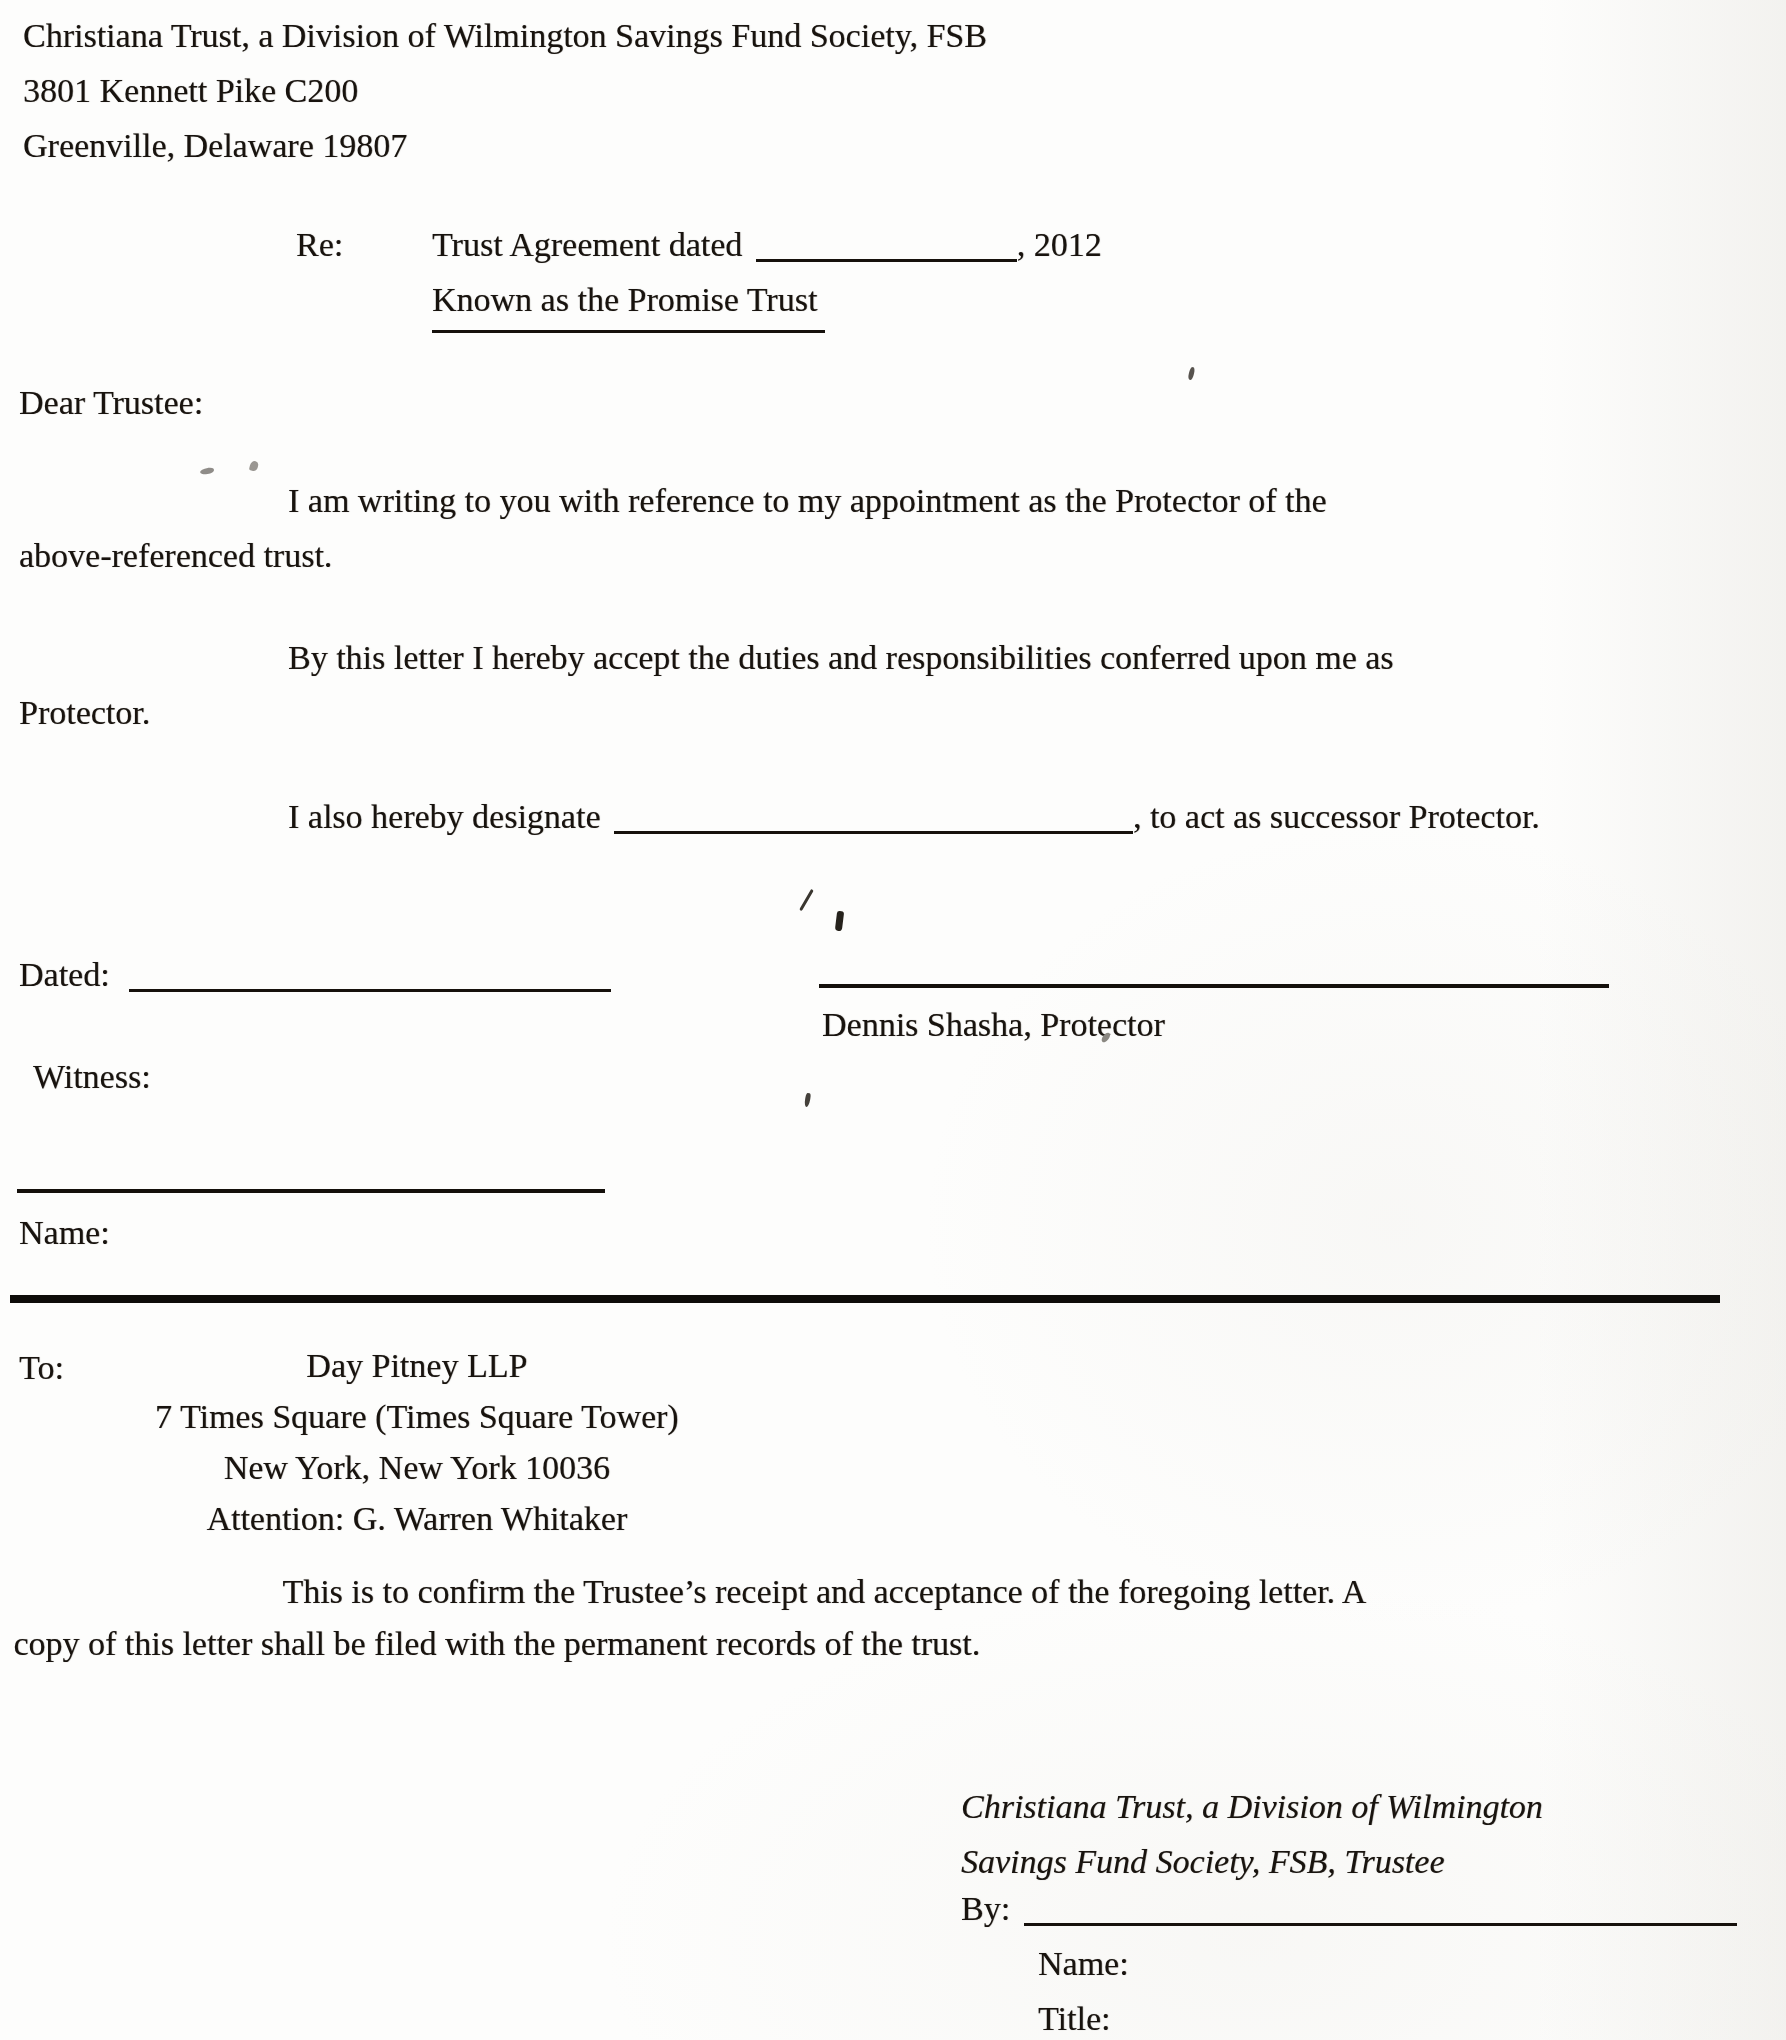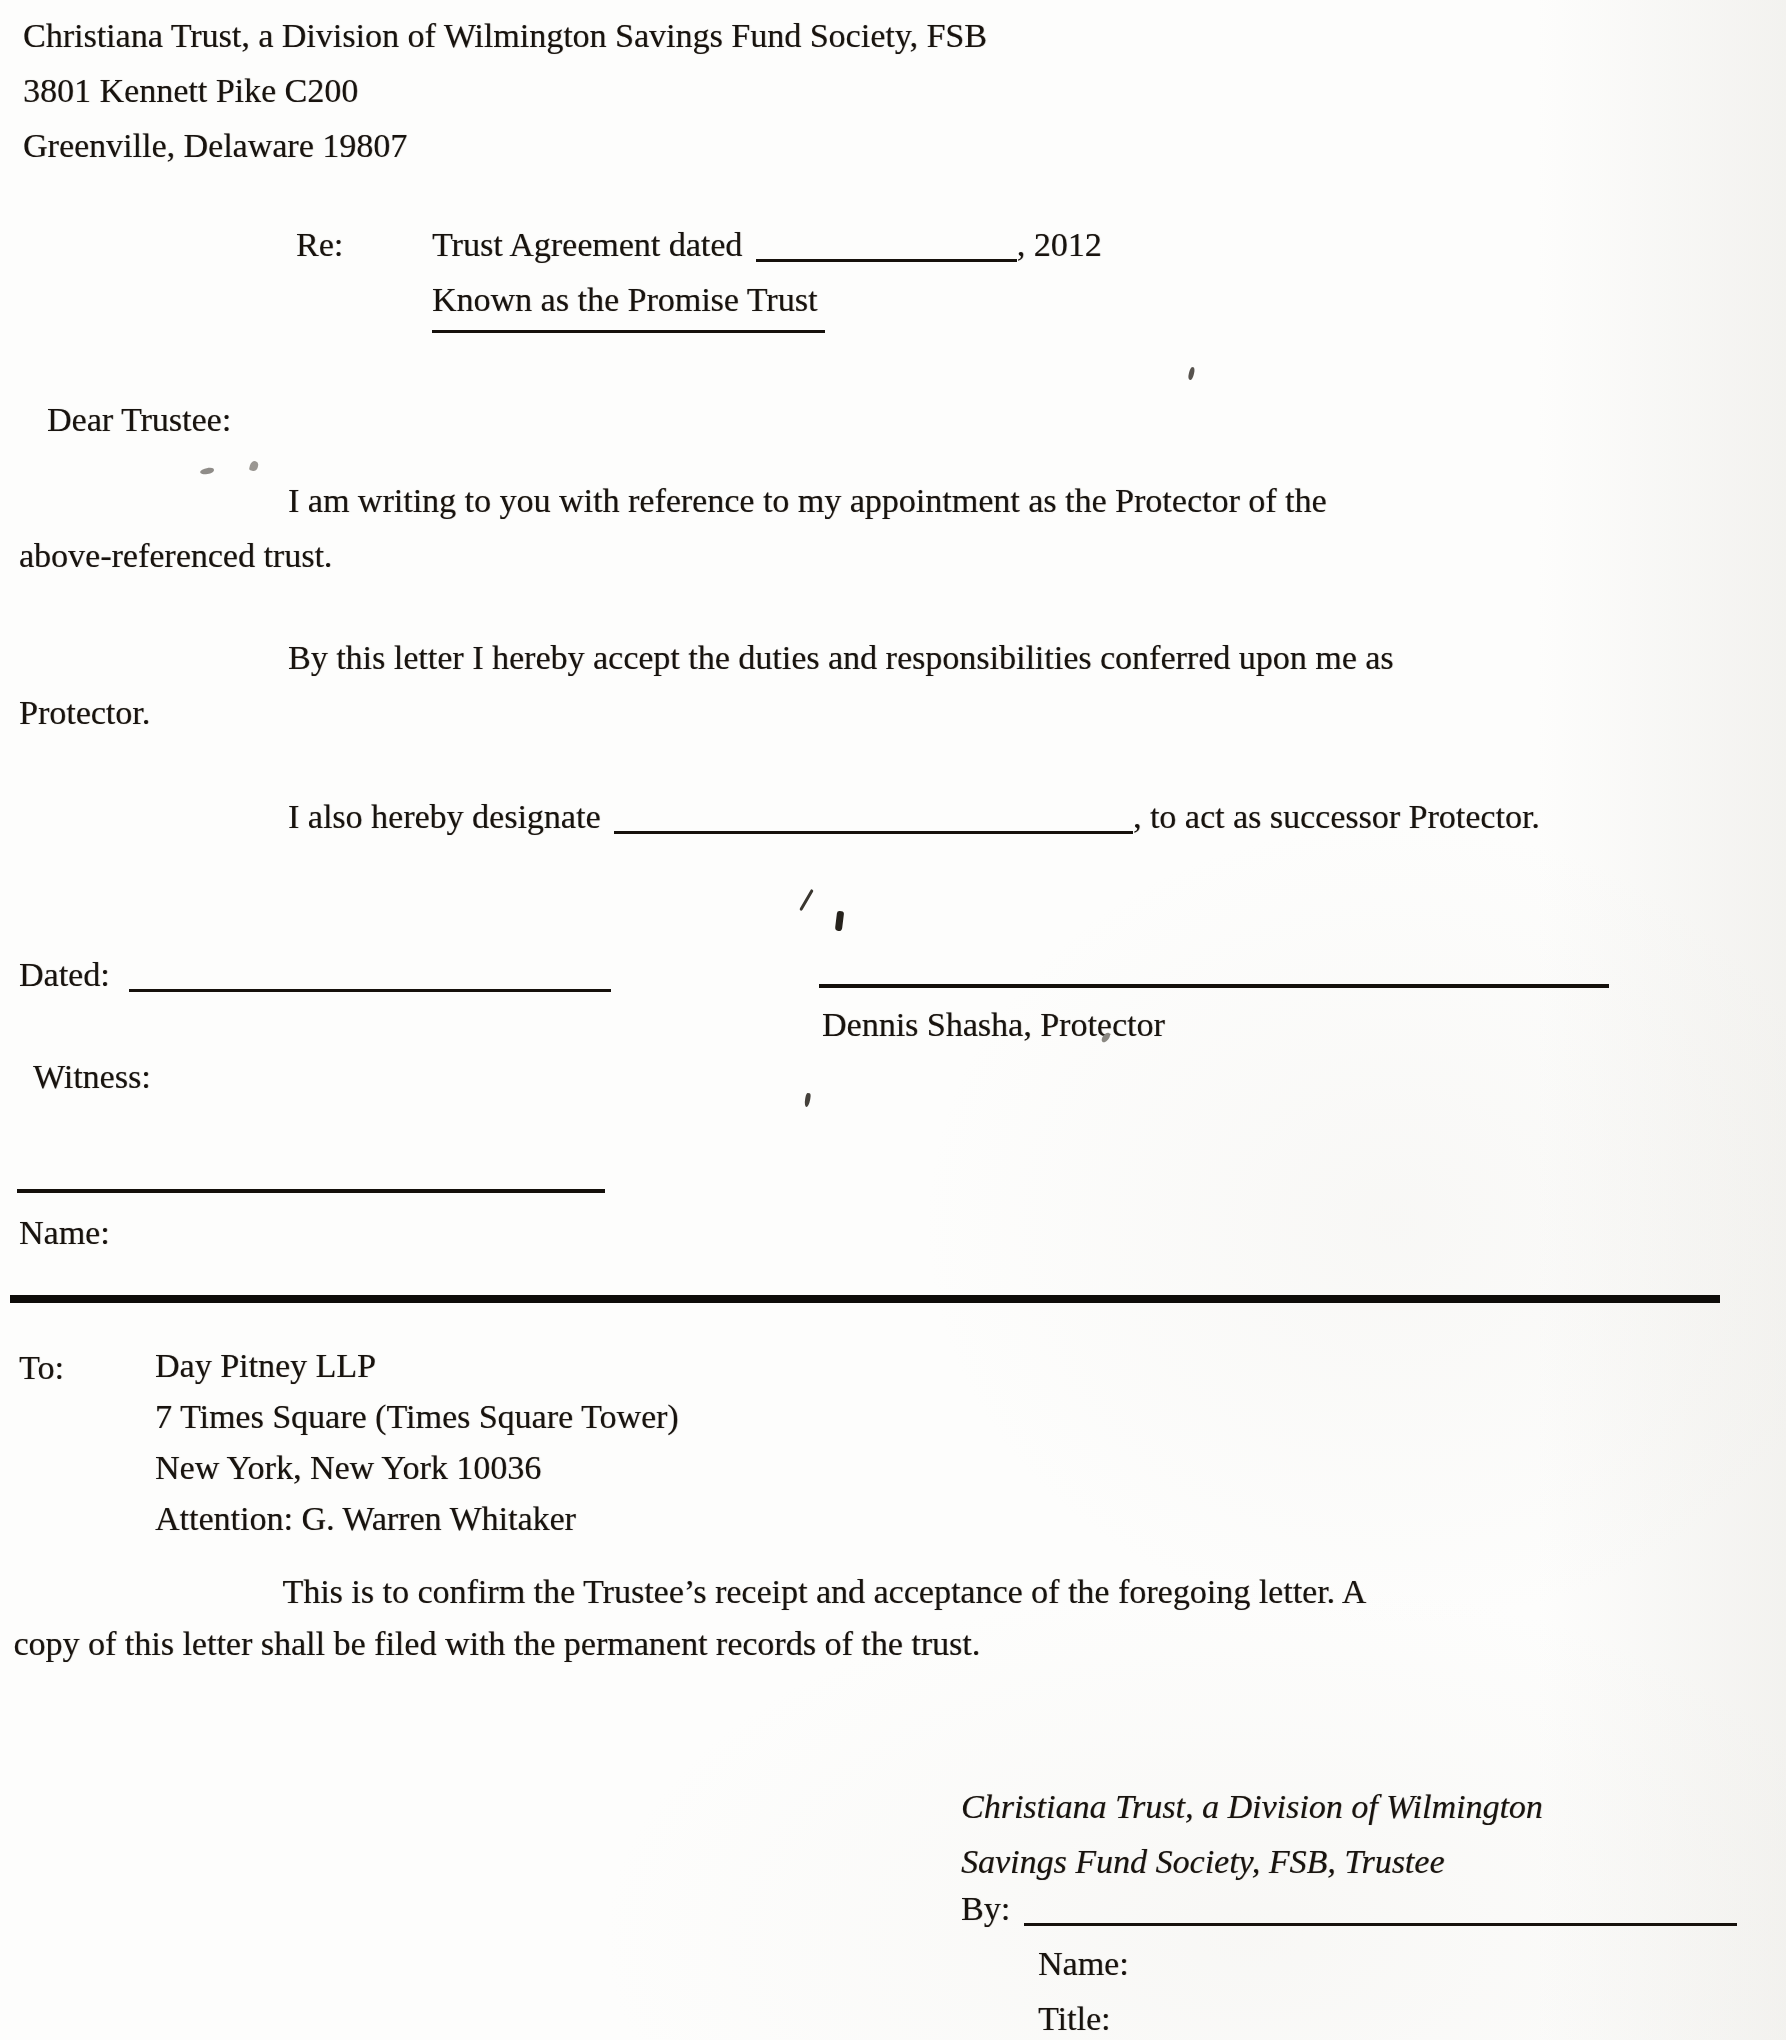--- a/index.html
+++ b/index.html
@@ -19,21 +19,21 @@
   .txt{ font-size:34px; line-height:55px; text-shadow:0.5px 0 0.7px rgba(24,18,12,0.5); }
   .abs{ position:absolute; }
 
   .header{ left:23px; top:7.7px; }
   .re-block{ left:296px; top:217px; display:flex; }
   .re-label{ width:136px; flex:0 0 136px; }
   .blank{ display:inline-block; border-bottom:3.8px solid #16110c; vertical-align:-5.8px; height:27px; }
   .blank-re{ width:261px; margin-left:13.4px; }
   .underlined{ display:inline-block; border-bottom:3.8px solid #16110c; padding-bottom:3px; padding-right:7.7px; }
 
-  .salutation{ left:19px; top:392px;margin-left:28px; }
+  .salutation{ left:19px; top:375px; }
   .para{ left:19px; width:1745px; }
   .para1{ top:473px; }
   .para2{ top:630px; }
   .para3{ top:789px; }
   .indent{ padding-left:269px; }
   .blank-designate{ width:519px; margin-left:13.4px; }
 
   .dated-row{ left:19px; top:947px; }
   .blank-dated{ width:482px; margin-left:19px; }
 
@@ -42,21 +42,21 @@
   .protector-caption{ left:822px; top:997px; }
 
   .witness-label{ left:33px; top:1049px; }
   .witness-line{ left:17.3px; top:1189px; width:588px; }
   .name-label{ left:19px; top:1205px; }
 
   .divider{ left:9.6px; top:1295px; width:1710px; height:7.7px; background:#0e0c09; }
 
   .to-block{ left:19px; top:1310px; display:flex;margin-top:30px; }
   .to-label{ width:136px; flex:0 0 136px; }
-  .to-lines .txt-line{ line-height:51px; }
+  .to-lines .txt-line{ line-height:51px;text-align:center; }
 
   .confirm-para{ left:13.4px; top:1566px; width:1760px; line-height:52px; }
   .indent2{ padding-left:269px; }
 
   .trustee-block{ left:961px; top:1779px;font-style:italic; }
 
   .by-block{ left:961px; top:1881px; }
   .blank-by{ width:713px; margin-left:13.4px; }
   .sub-label{ padding-left:77px; }
 

